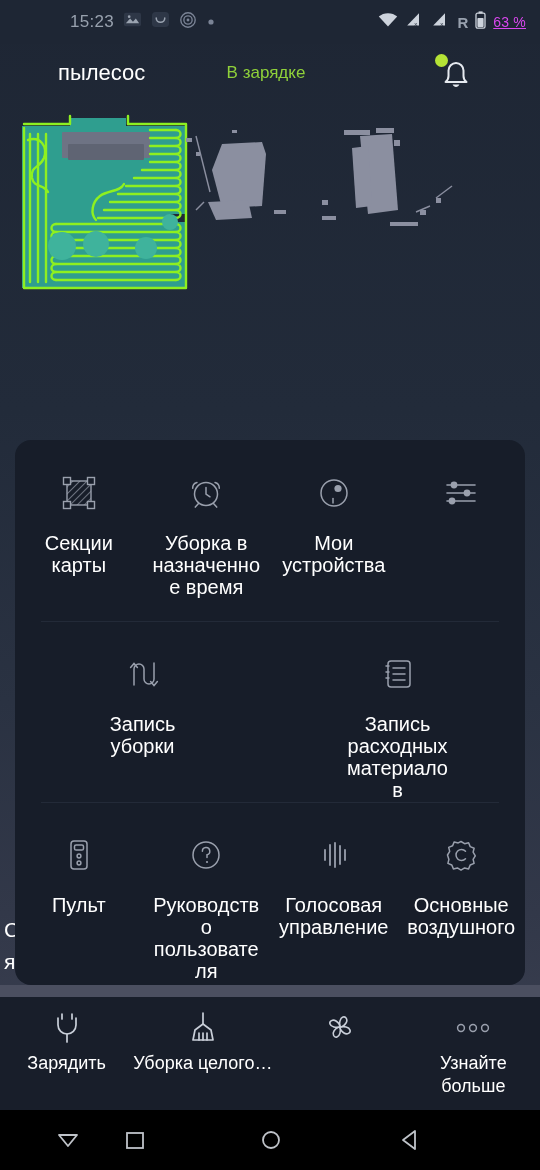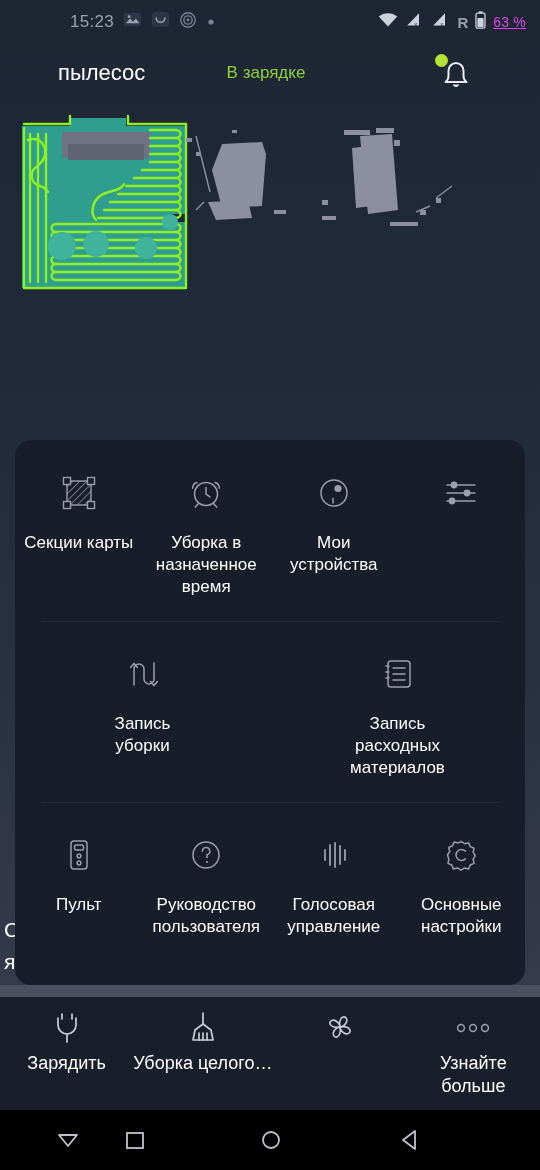--- a/index.html
+++ b/index.html
@@ -91,21 +91,21 @@
     padding-top: 31px;
     cursor: pointer;
   }
   .cell-icon {
     width: 44px; height: 44px;
     display: flex; align-items: center; justify-content: center;
   }
   .cell-label {
     margin-top: 17px;
     color: #ffffff;
-    font-size: 17px;
+    font-size: 20px;
     line-height: 22px;
     text-align: center;
     width: 110px;
     word-break: break-word;
   }
 
   
   #panel-sep {
     position: absolute; left: 0; top: 985px; width: 540px; height: 12px;
     background: #4b4f60;
@@ -429,21 +429,21 @@
         <div class="cell-label">Голосовая управление</div>
       </div>
 
       <div class="grid-cell">
         <div class="cell-icon">
           <svg width="40" height="40" viewBox="0 0 40 40" fill="none" stroke="#9aa0ad" stroke-width="1.5" stroke-linejoin="round">
             <path d="M20 6.5l3.6 2.2 4-1 1.6 3.9 3.9 1.6-1 4 2.2 3.6-2.2 3.6 1 4-3.9 1.6-1.6 3.9-4-1-3.6 2.2-3.6-2.2-4 1-1.6-3.9-3.9-1.6 1-4L6.5 20l2.2-3.6-1-4 3.9-1.6 1.6-3.9 4 1z"></path>
             <path d="M24.5 16.2a5.5 5.5 0 1 0 0 7.6" stroke-linecap="round"></path>
           </svg>
         </div>
-        <div class="cell-label">Основные настройки</div>
+        <div class="cell-label">Основные воздушного</div>
       </div>
     </div>
 
   </div>
 
   <div id="panel-sep"></div>
 
   <div id="bottombar">
     <div class="bb-cell">
       <div class="bb-icon">

